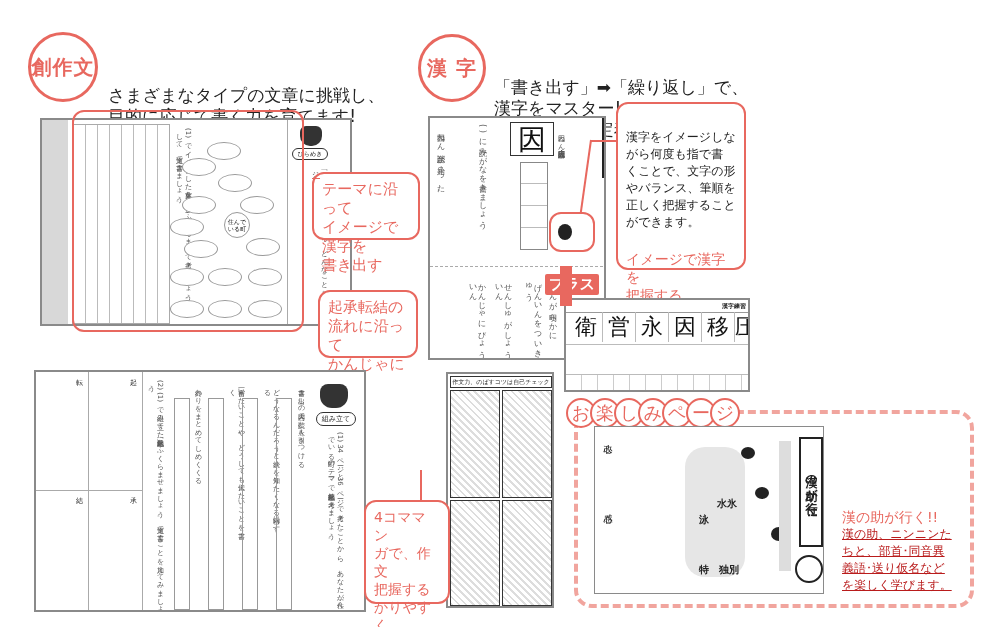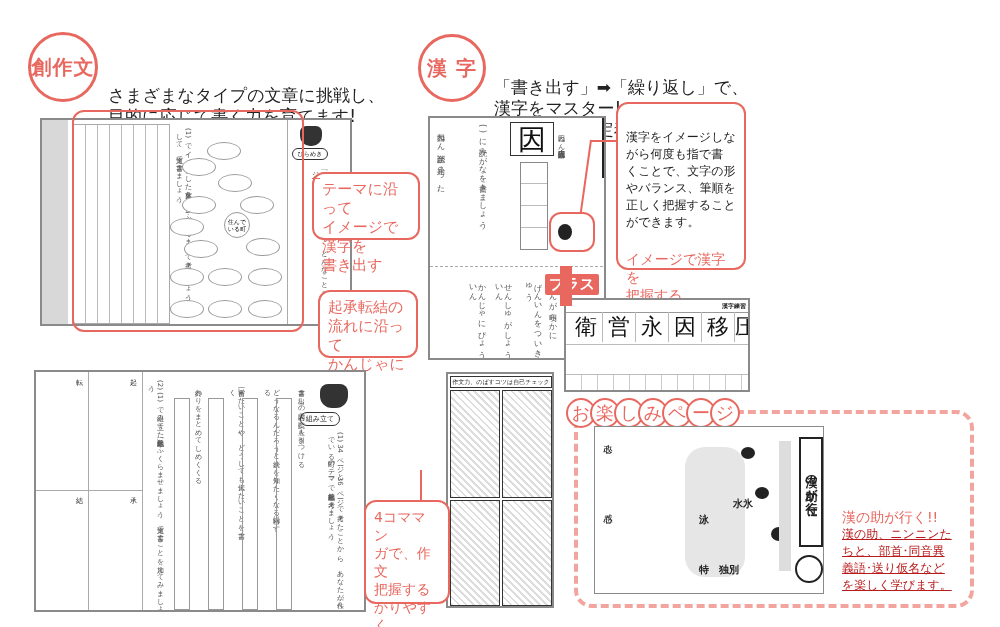--- a/index.html
+++ b/index.html
@@ -119,21 +119,21 @@
 
   <div class="abs" style="left:138px;top:26px;width:16px;height:212px;border:1px solid #999;"></div>
   <div class="tiny-v" style="left:157px;top:12px;height:100px;">終わりをまとめてしめくくる</div>
   <div class="abs" style="left:172px;top:26px;width:16px;height:212px;border:1px solid #999;"></div>
   <div class="tiny-v" style="left:191px;top:12px;height:150px;">一番言いたいことや、どうしても伝えたいことを書く</div>
   <div class="abs" style="left:206px;top:26px;width:16px;height:212px;border:1px solid #999;"></div>
   <div class="tiny-v" style="left:226px;top:12px;height:150px;">どうなるんだろうと続きを知りたくなる内容にする</div>
   <div class="abs" style="left:240px;top:26px;width:16px;height:212px;border:1px solid #999;"></div>
   <div class="tiny-v" style="left:260px;top:12px;height:130px;">書き出しの内容で読む人を引きつける</div>
   <div class="abs" style="left:284px;top:12px;width:28px;height:24px;background:#333;border-radius:8px 8px 12px 12px;"></div>
-  <div class="abs" style="left:264px;top:40px;width:40px;height:14px;border:1px solid #333;border-radius:7px;font-size:7px;text-align:center;line-height:12px;">
+  <div class="abs" style="left:280px;top:40px;width:40px;height:14px;border:1px solid #333;border-radius:7px;font-size:7px;text-align:center;line-height:12px;">
     <span>組み立て</span>
   </div>
   <div class="tiny-v" style="left:290px;top:60px;height:176px;">(1) 34ページと36ページで考えたことから、あなたが「住んでいる町」のテーマで起承転結を考えましょう。</div>
 </div>
 
 <div class="abs page" style="left:446px;top:372px;width:108px;height:236px;">
   <div class="abs" style="left:2px;top:2px;width:102px;height:12px;font-size:6px;text-align:center;border:1px solid #333;line-height:10px;">作文力、のばすコツは自己チェック</div>
   <div class="manga-cell hatch" style="left:2px;top:16px;width:50px;height:108px;"></div>
   <div class="manga-cell hatch" style="left:54px;top:16px;width:50px;height:108px;"></div>
   <div class="manga-cell hatch" style="left:2px;top:126px;width:50px;height:106px;"></div>
@@ -219,21 +219,21 @@
   <span class="otanoshimi-letter">み</span>
   <span class="otanoshimi-letter">ペ</span>
   <span class="otanoshimi-letter">ー</span>
   <span class="otanoshimi-letter">ジ</span>
 </div>
 
 <div class="abs page" style="left:594px;top:426px;width:230px;height:168px;border-width:1px;">
   <div class="abs" style="left:6px;top:10px;writing-mode:vertical-rl;font-size:9px;">改心</div>
   <div class="abs" style="left:6px;top:80px;writing-mode:vertical-rl;font-size:9px;">感心</div>
   <div class="abs" style="left:90px;top:20px;width:60px;height:130px;background:#e6e6e6;border-radius:20px;"></div>
-  <div class="abs" style="left:122px;top:70px;font-size:10px;font-weight:bold;margin-left:16px;">水氷</div>
+  <div class="abs" style="left:122px;top:70px;font-size:10px;font-weight:bold;">水氷</div>
   <div class="abs" style="left:104px;top:86px;font-size:10px;font-weight:bold;">泳</div>
   <div class="abs" style="left:104px;top:136px;font-size:10px;font-weight:bold;">特</div>
   <div class="abs" style="left:124px;top:136px;font-size:10px;font-weight:bold;">独別</div>
   <div class="abs" style="left:146px;top:20px;width:14px;height:12px;background:#222;border-radius:50%;"></div>
   <div class="abs" style="left:160px;top:60px;width:14px;height:12px;background:#222;border-radius:50%;"></div>
   <div class="abs" style="left:176px;top:100px;width:16px;height:14px;background:#222;border-radius:50%;"></div>
   <div class="abs" style="left:184px;top:14px;width:12px;height:130px;background:#ddd;"></div>
   <div class="abs" style="left:204px;top:10px;width:24px;height:110px;border:2px solid #222;background:#fff;display:flex;align-items:center;justify-content:center;">
     <span style="writing-mode:vertical-rl;font-size:12px;font-weight:bold;">漢の助が行く!!</span>
   </div>

